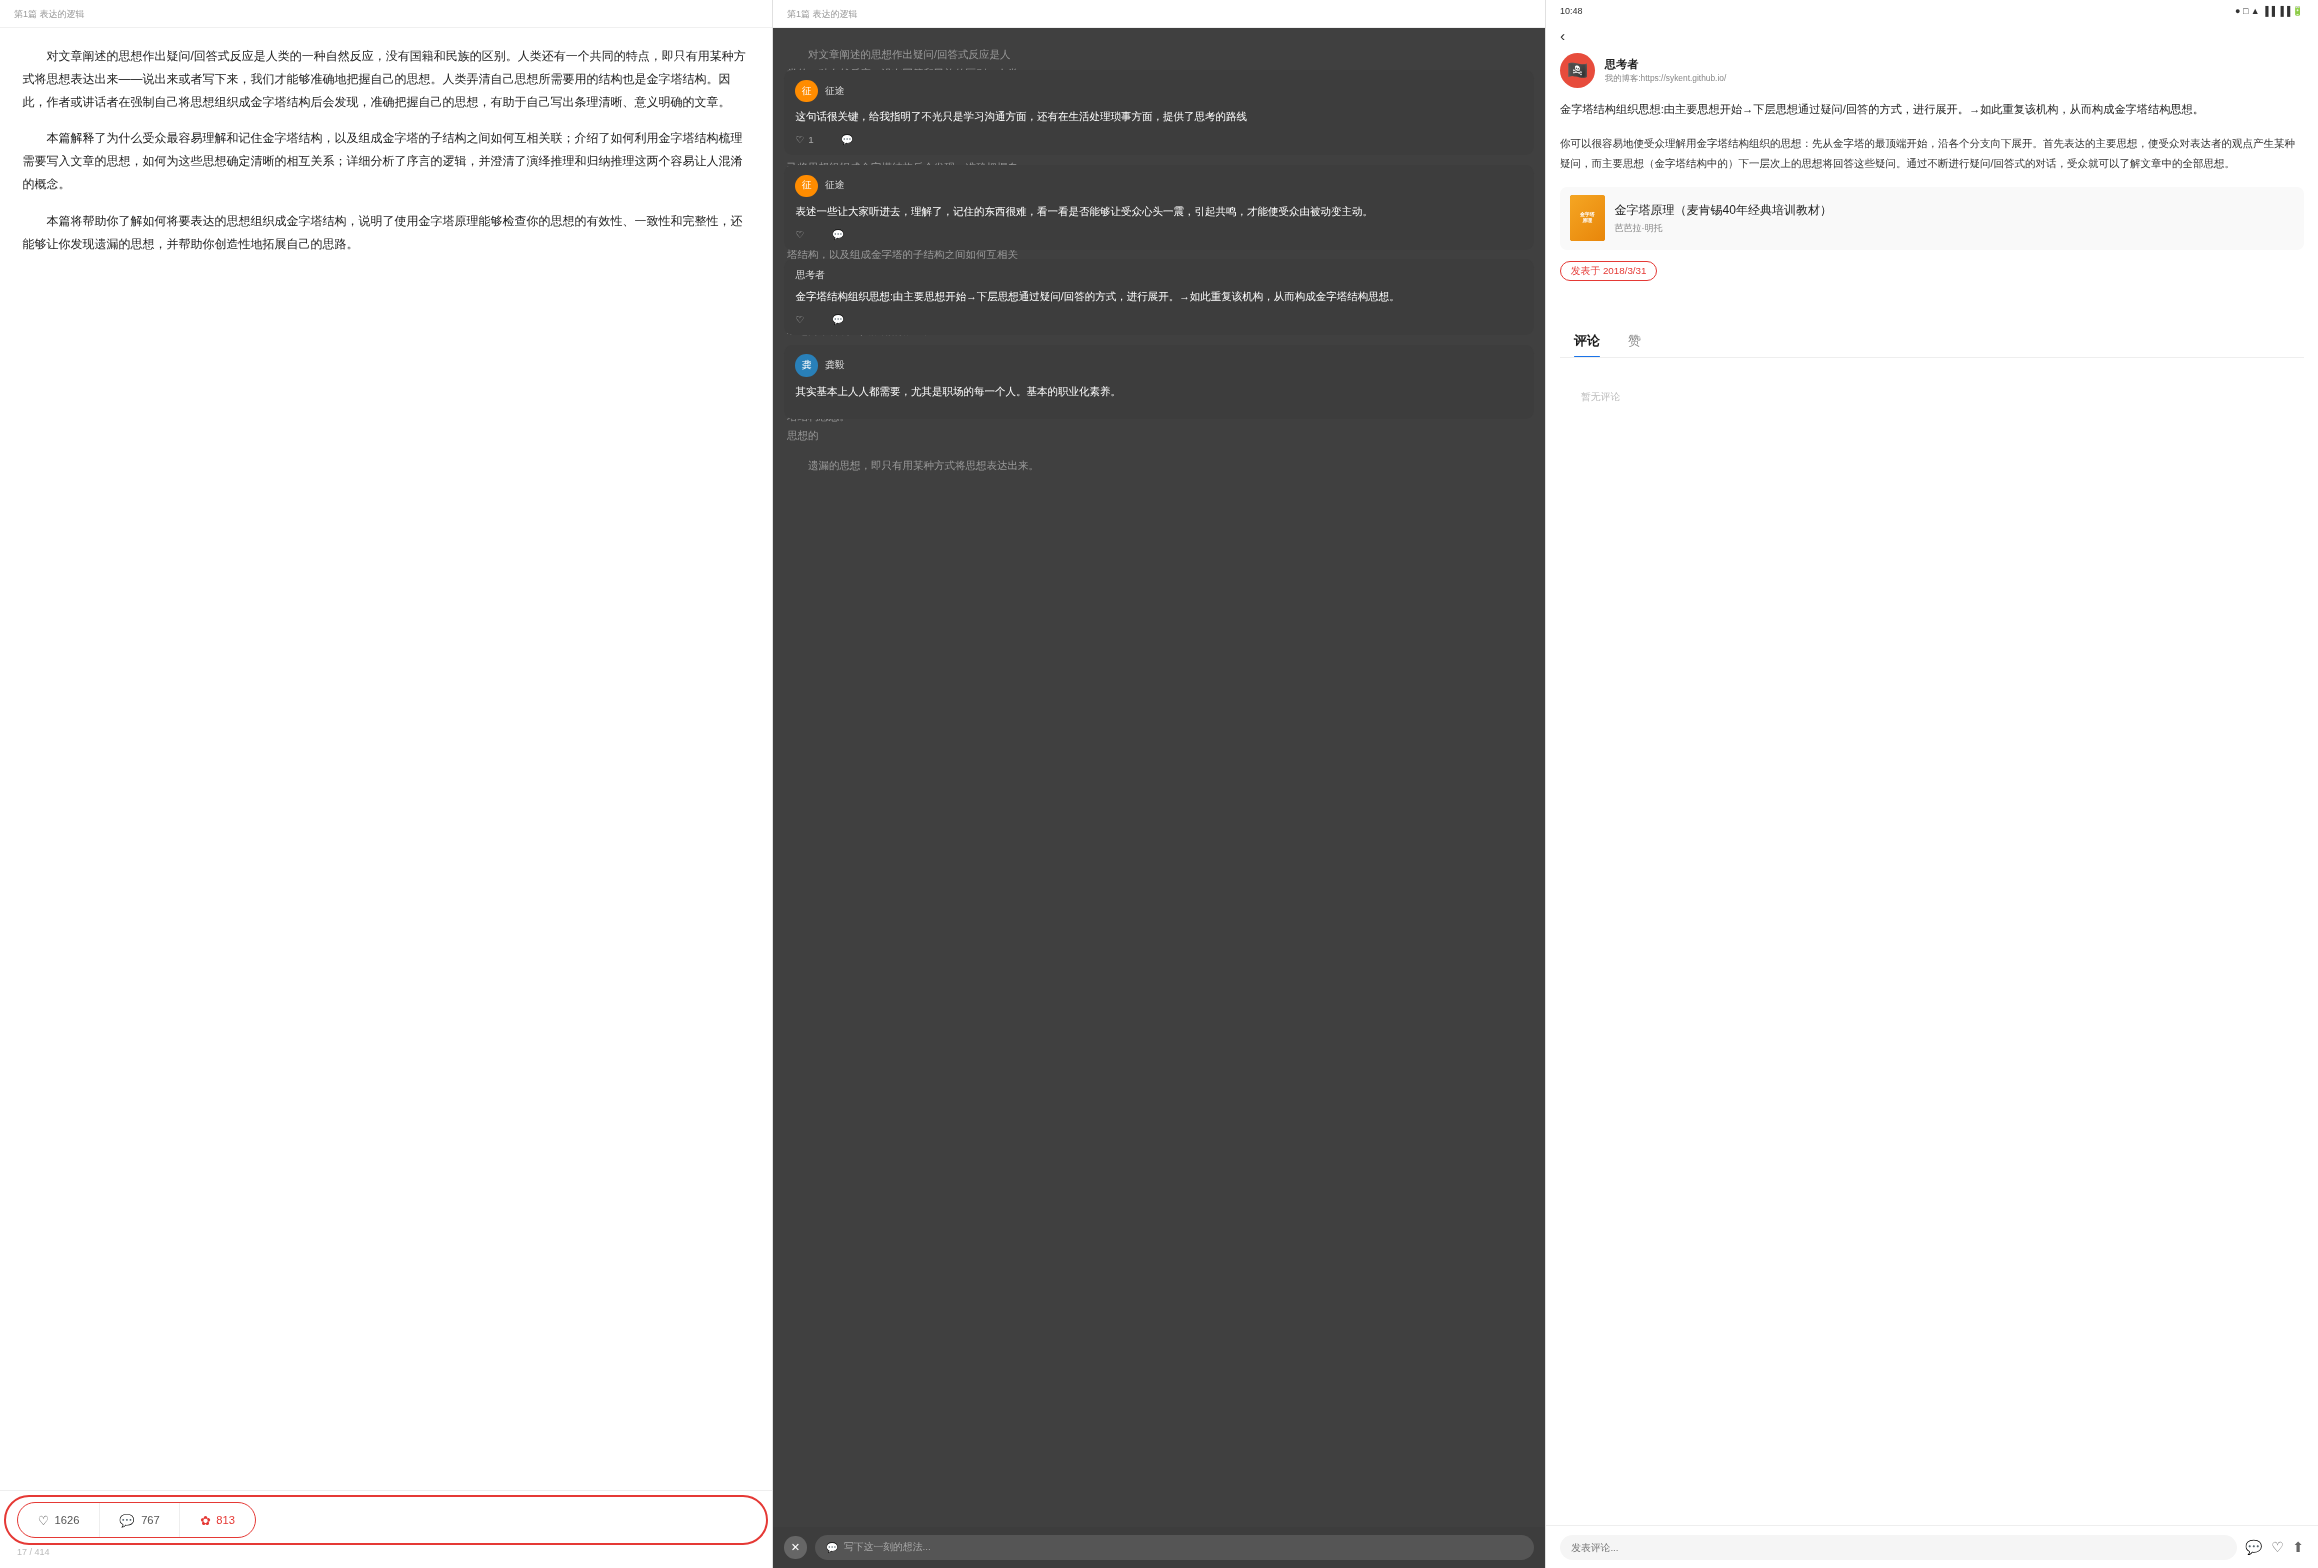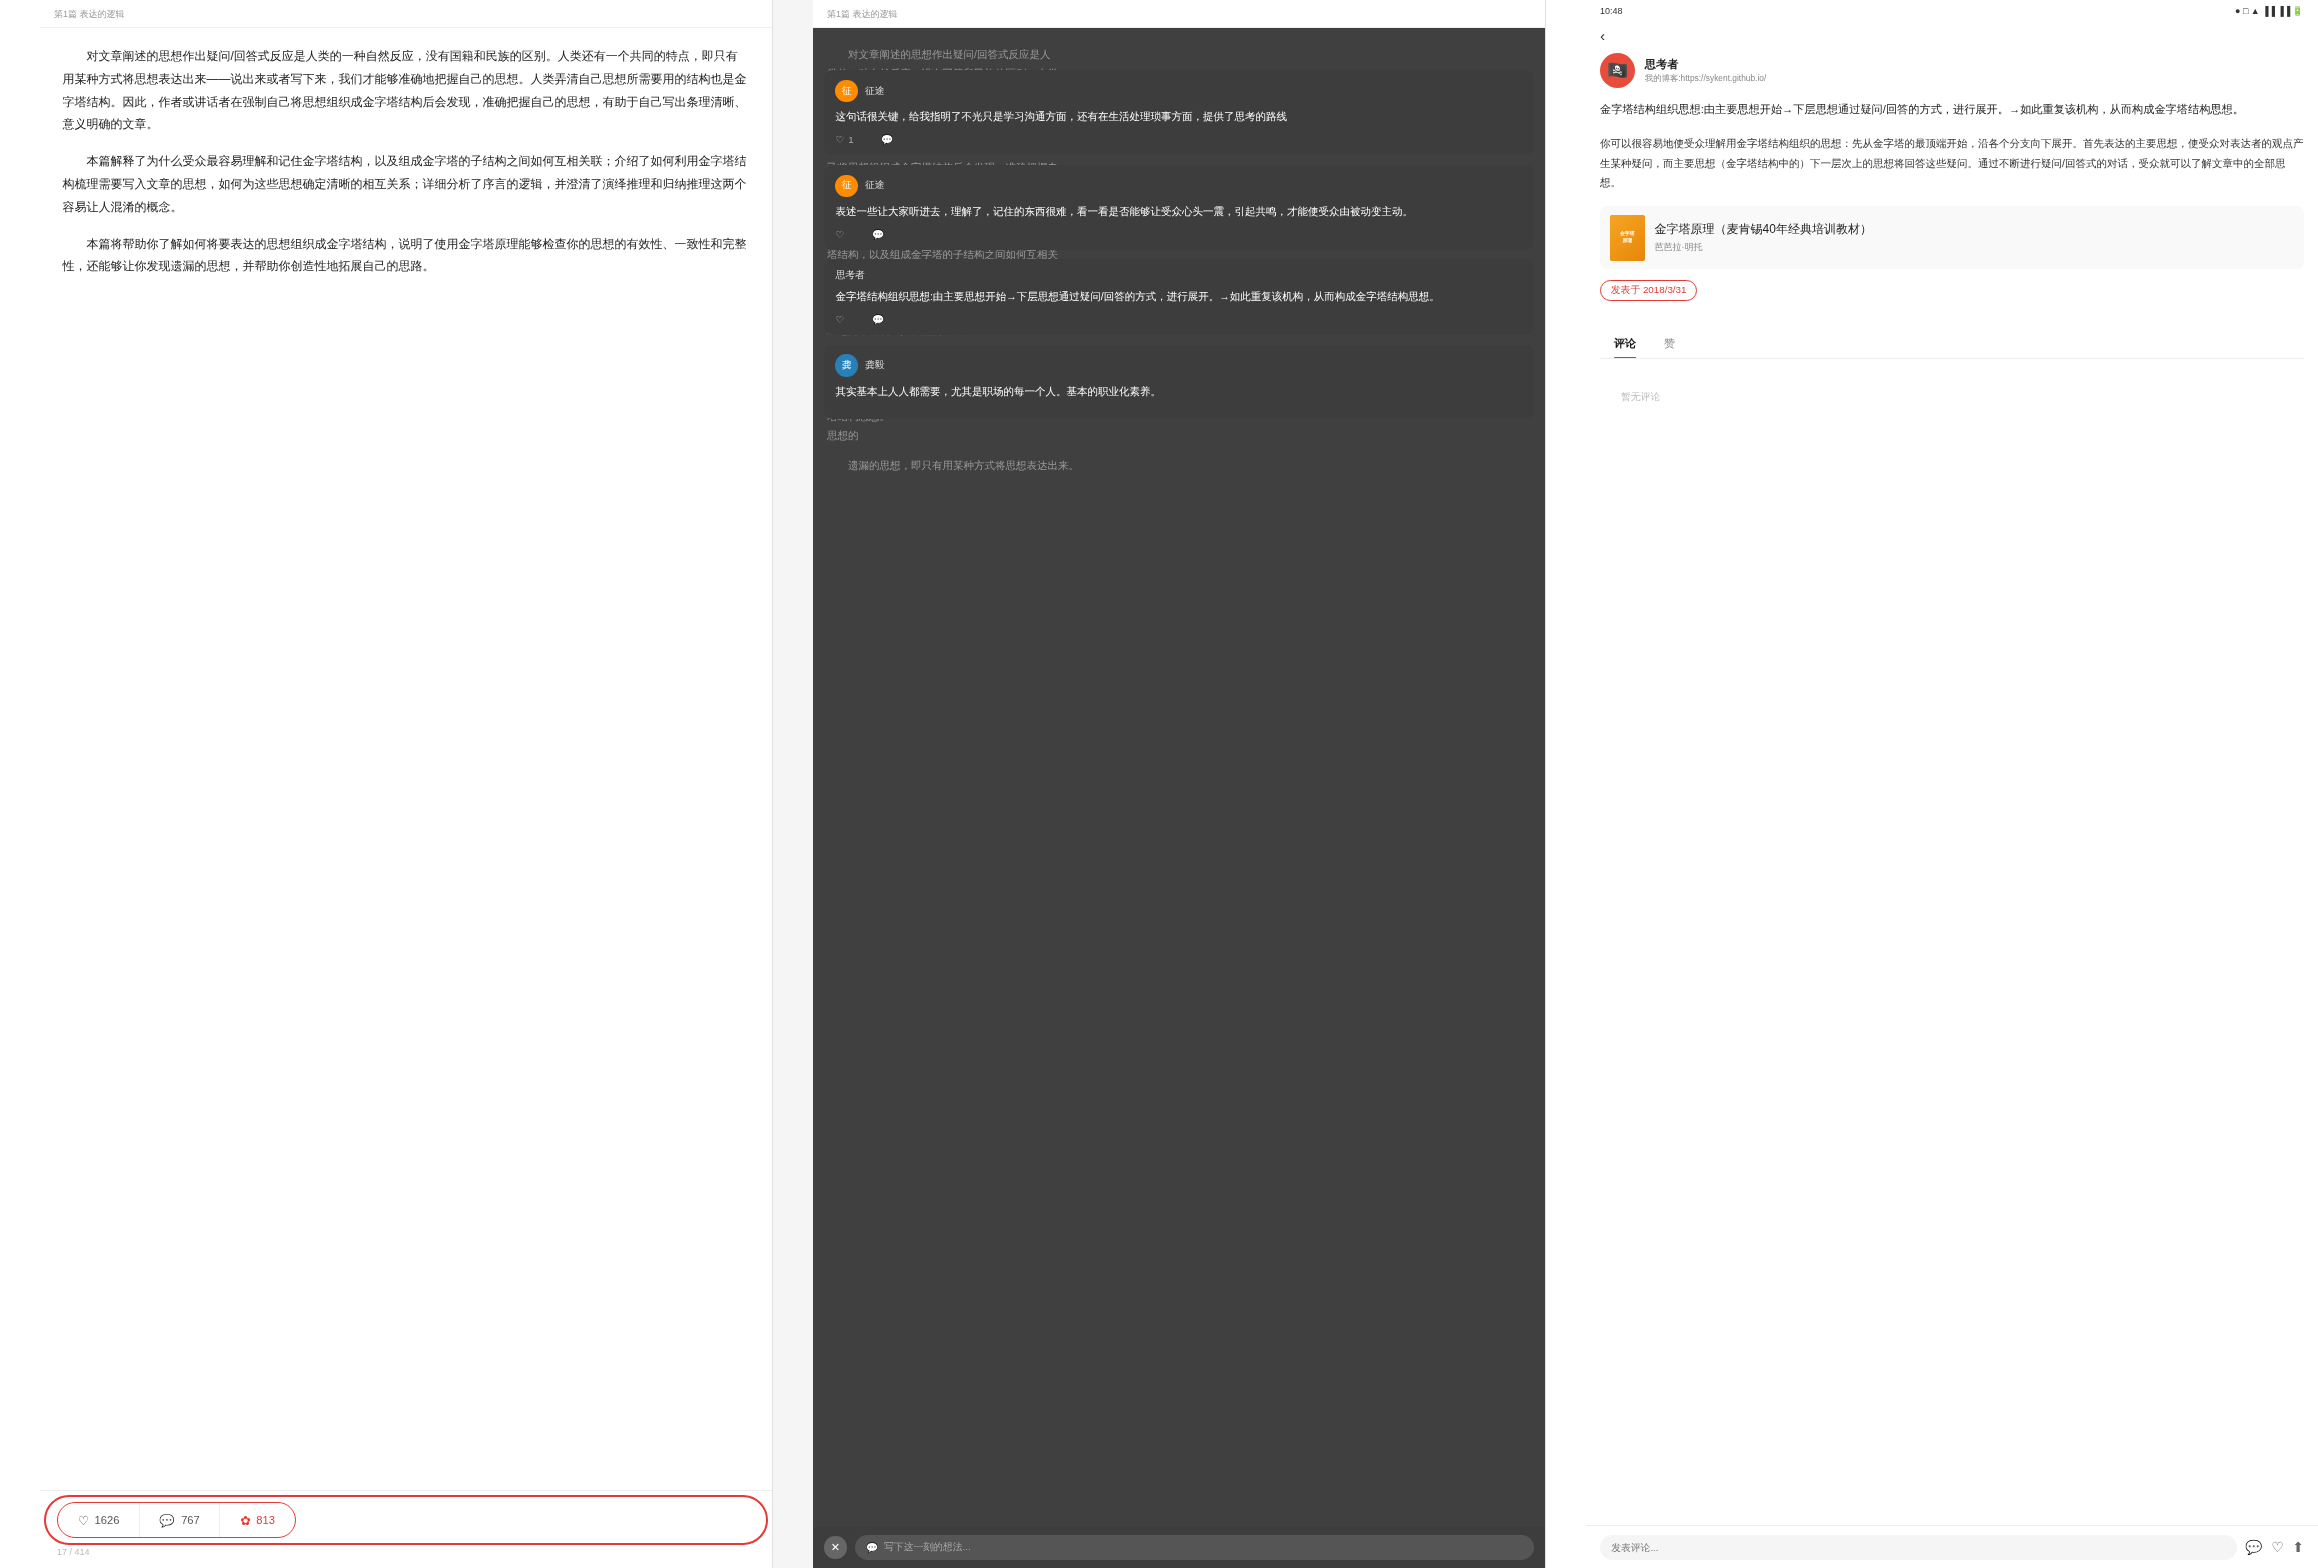--- a/index.html
+++ b/index.html
@@ -10,21 +10,20 @@
       width: 100%;
       min-height: 100vh;
     }
 
     
     .panel {
       flex: 1;
       background: #fff;
       overflow: hidden;
       position: relative;
-      padding-left: 40px;
     }
     .panel + .panel {
       border-left: 0.7px solid #e0e0e0;
     }
 
     
     .panel-reader {
       display: flex;
       flex-direction: column;
       background: #fff;
@@ -403,24 +402,25 @@
     }
 
     .tabs-row {
       display: flex;
       border-bottom: 0.7px solid #eee;
       margin-bottom: 11.2px;
     }
 
     .tab {
       padding: 7px 14px;
-      font-size: 11px;
+      font-size: 13px;
       color: #888;
       cursor: pointer;
       position: relative;
+      margin-top: 16px;
     }
 
     .tab.active {
       color: #1a1a1a;
       font-weight: 600;
     }
 
     .tab.active::after {
       content: '';
       position: absolute;

